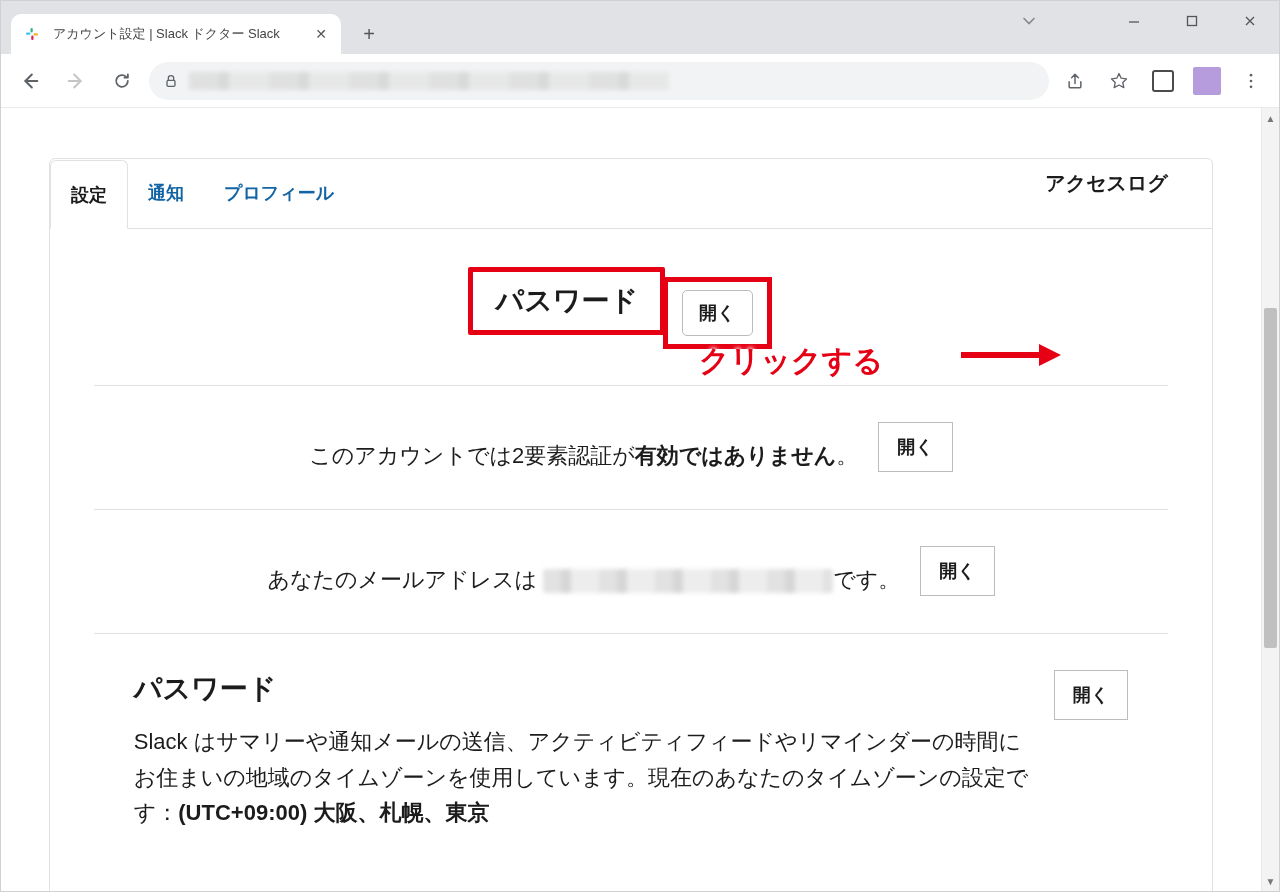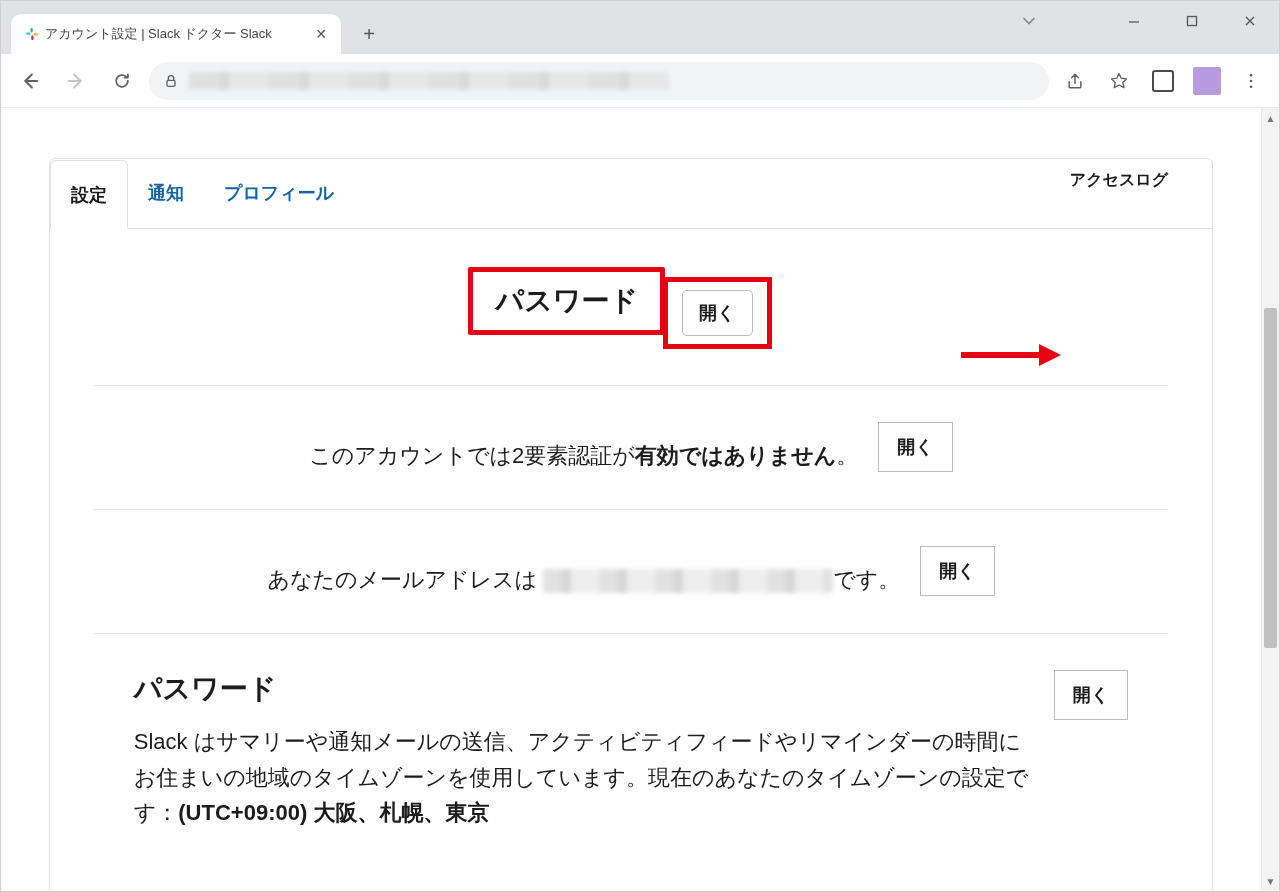--- a/index.html
+++ b/index.html
@@ -16,21 +16,21 @@
     --scroll-thumb:#c0c0c0;
   }
   *{box-sizing:border-box;}
   html,body{margin:0;padding:0;font-family:"Hiragino Kaku Gothic Pro","Yu Gothic","Meiryo",Arial,sans-serif;color:var(--text-dark);}
   body{background:#fff;}
 
   .browser{position:relative;width:1280px;height:892px;background:#fff;border:1px solid #d0d0d0;}
 
   
   .tab-strip{height:53px;background:var(--tab-strip-bg);display:flex;align-items:flex-end;position:relative;}
-  .tab{display:flex;align-items:center;gap:4px;height:40px;background:var(--tab-bg);border-radius:10px 10px 0 0;padding:0 12px;margin-left:10px;width:330px;}
+  .tab{display:flex;align-items:center;gap:12px;height:40px;background:var(--tab-bg);border-radius:10px 10px 0 0;padding:0 12px;margin-left:10px;width:330px;}
   .tab .favicon{width:18px;height:18px;}
   .tab .tab-title{flex:1;font-size:13px;color:#444;white-space:nowrap;overflow:hidden;text-overflow:ellipsis;}
   .tab .close{font-size:14px;color:#555;padding:0 2px;}
   .newtab{width:32px;height:32px;display:flex;align-items:center;justify-content:center;color:#555;font-size:20px;margin-left:12px;margin-bottom:4px;}
   .win-ctrls{position:absolute;right:0;top:0;display:flex;}
   .win-ctrls .wc{width:58px;height:40px;display:flex;align-items:center;justify-content:center;color:#555;font-size:15px;}
   .tab-history-indicator{position:absolute;right:220px;top:0;width:60px;height:40px;display:flex;align-items:center;justify-content:center;color:#888;}
 
   
   .toolbar{height:54px;display:flex;align-items:center;gap:8px;padding:0 10px;border-bottom:1px solid #eaeaea;}
@@ -50,21 +50,21 @@
   .scrollbar .arrow{height:20px;display:flex;align-items:center;justify-content:center;color:#777;font-size:10px;}
   .scrollbar .thumb{position:absolute;left:2px;right:2px;top:200px;height:340px;background:var(--scroll-thumb);border-radius:2px;}
 
   .content-card{margin:0 48px 40px 48px;border:1px solid var(--border-grey);border-radius:6px;background:#fff;}
   .tabs{display:flex;border-bottom:1px solid var(--border-grey);padding:0 22px;}
   .tabs .settings-tab{padding:22px 20px 20px;font-size:18px;font-weight:700;color:var(--text-dark);cursor:pointer;border-bottom:3px solid transparent;}
   .tabs .settings-tab.active{border-bottom:none;background:#fff;position:relative;top:1px;border:1px solid var(--border-grey);border-bottom:1px solid #fff;border-radius:6px 6px 0 0;margin-left:-22px;}
   .tabs .settings-tab.active{color:var(--text-dark);}
   .tabs .settings-tab:not(.active){color:var(--link-blue);font-weight:600;}
   .tabs .spacer{flex:1;}
-  .tabs .access-log{padding:11px 22px 20px;font-size:16px;color:var(--text-dark);font-weight:600;}
+  .tabs .access-log{padding:11px 22px 20px;font-size:20px;color:var(--text-dark);font-weight:600;}
 
   .sections{padding:20px 44px 40px;}
   .section{padding:36px 0;border-top:1px solid var(--border-grey);}
   .section:first-child{border-top:none;padding-top:28px;}
   .sec-head{display:flex;align-items:flex-start;justify-content:center;gap:20px;}
   .sec-title{font-size:28px;font-weight:800;color:var(--text-dark);margin:0;}
   .sec-desc{font-size:22px;line-height:1.6;color:var(--text-dark);margin-top:16px;max-width:900px;}
   .sec-desc .bold{font-weight:800;}
   .sec-desc .email-blur{display:inline-block;width:290px;height:24px;vertical-align:middle;background:repeating-linear-gradient(90deg,#d6d6d6 0 18px,#c6c6c6 18px 28px,#e6e6e6 28px 56px);border-radius:3px;filter:blur(2px);opacity:.7;}
   .open-btn{font-size:18px;font-weight:700;color:var(--text-dark);background:#fff;border:1px solid var(--btn-border);border-radius:0;padding:12px 18px;flex-shrink:0;}
@@ -239,20 +239,23 @@
                 </div>
               </div>
               <button class="open-btn">開く</button>
             </div>
           </div>
 
         </div>
       </div>
     </div>
 
+    <div class="annot" style="top:233px;left:698px;">
+      <span class="txt">クリックする</span>
+    </div>
     <svg class="arrow-svg" style="top:232px;left:960px;" width="100" height="30">
       <line x1="0" y1="15" x2="78" y2="15" stroke="#e60014" stroke-width="6"></line>
       <polygon points="78,4 100,15 78,26" fill="#e60014"></polygon>
     </svg>
 
     <div class="scrollbar">
       <div class="arrow">▲</div>
       <div class="thumb"></div>
       <div class="arrow" style="position:absolute;bottom:0;width:100%;">▼</div>
     </div>

